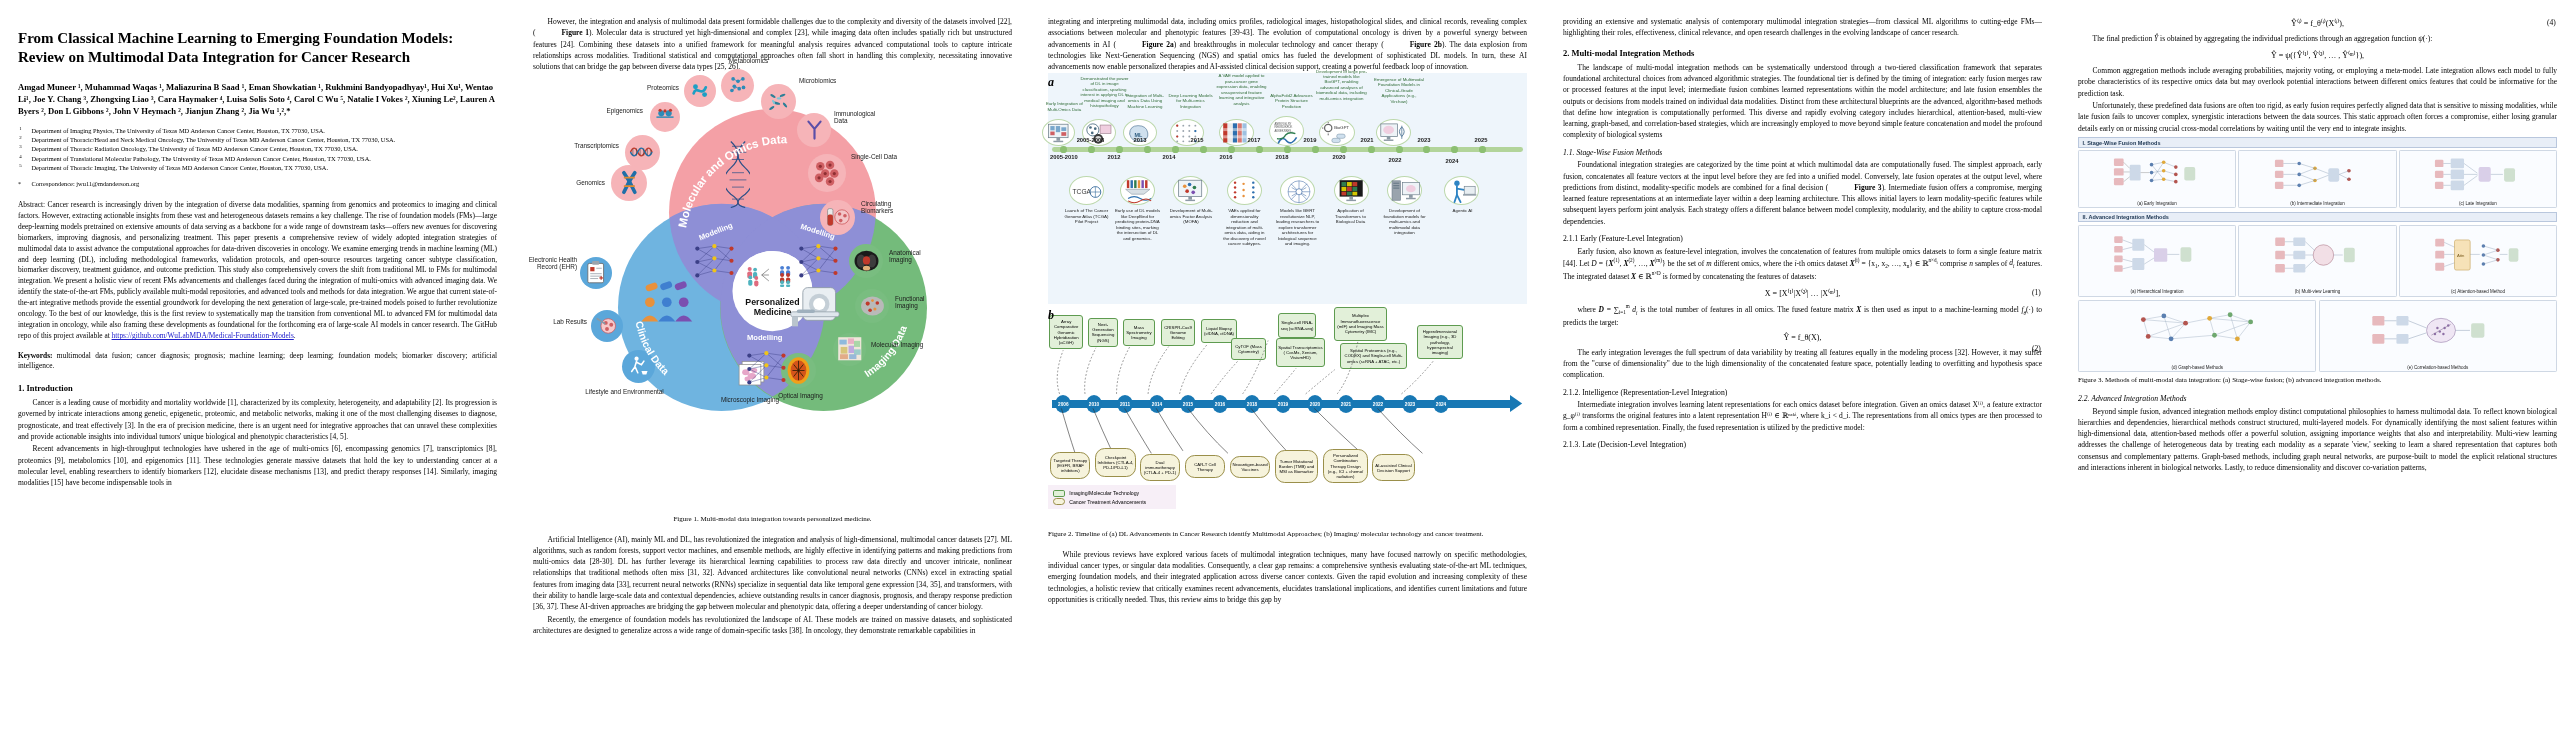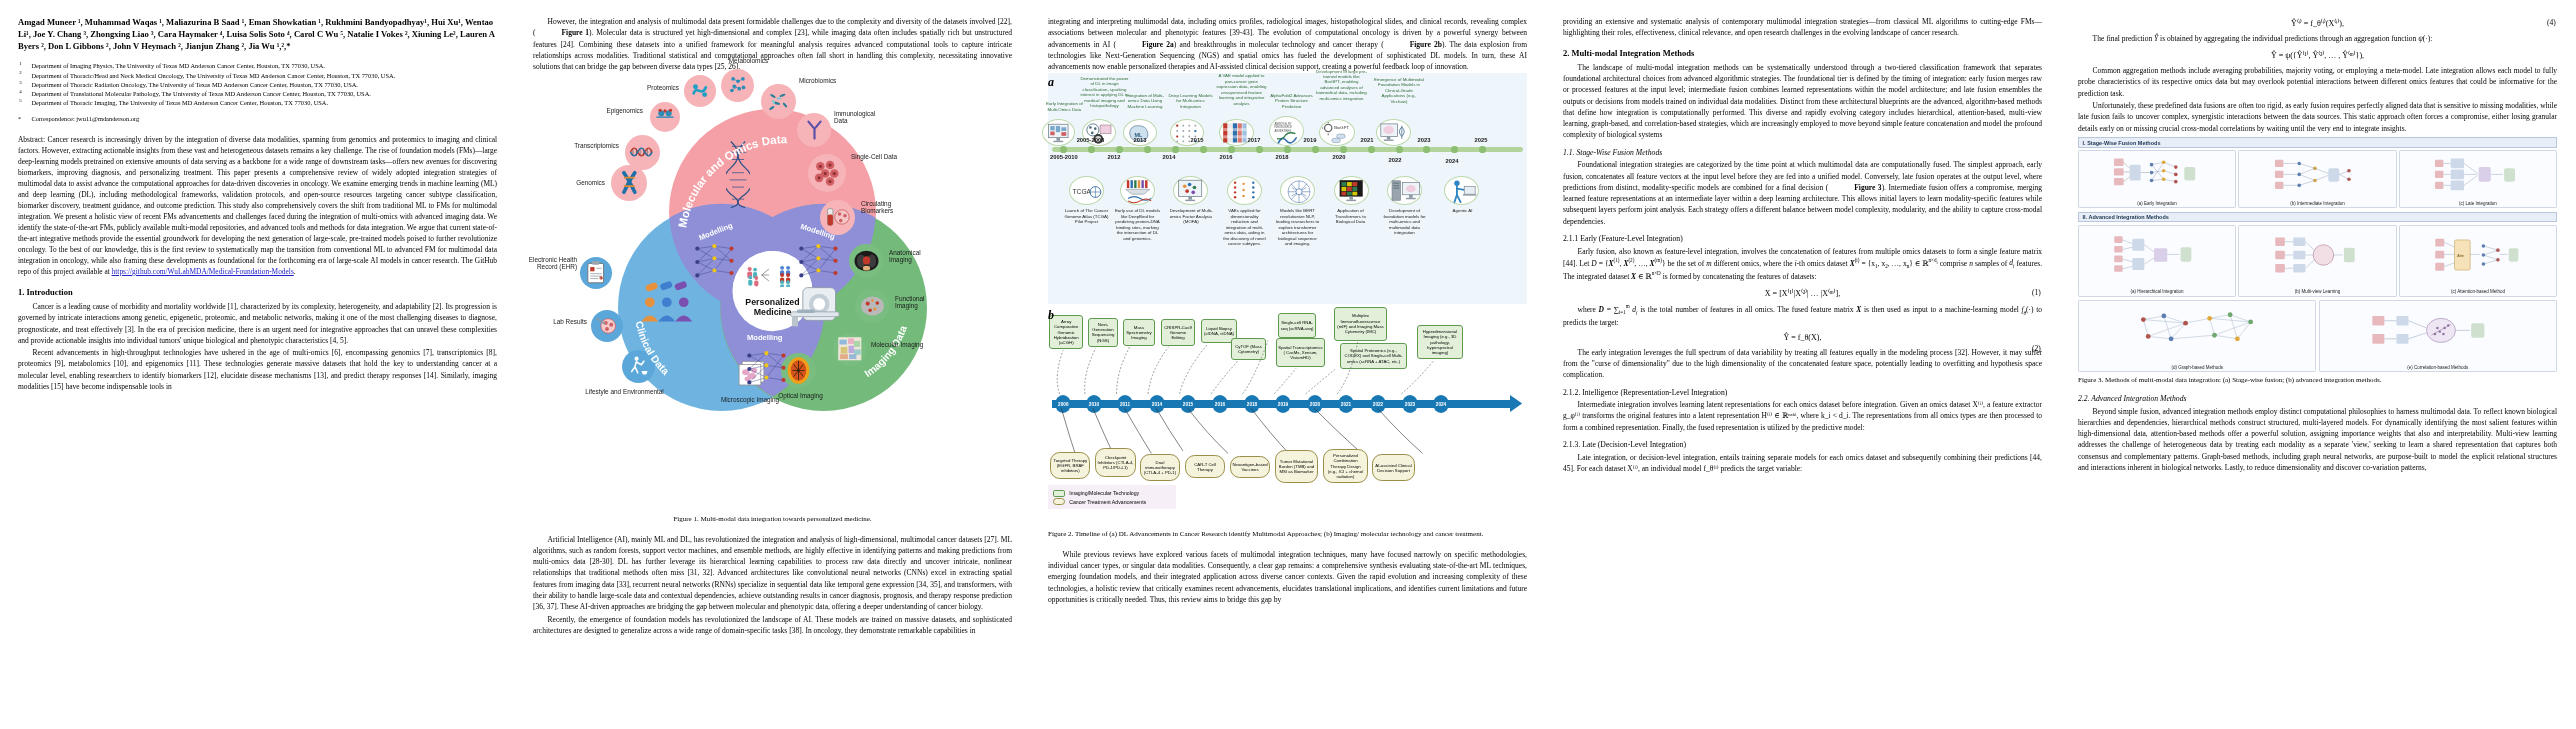--- a/index.html
+++ b/index.html
@@ -248,20 +248,21 @@
   }
   .f3cell.tall { height: 72px; }
   .mini-nn { position:absolute; left:50%; top:42%; transform: translate(-50%,-50%); }
 </style>
 </head>
 <body>
 
 <div class="page">
 
   <div class="col">
+    <div class="title">From Classical Machine Learning to Emerging Foundation Models: Review on Multimodal Data Integration for Cancer Research</div>
 
     <div class="authors">Amgad Muneer ¹, Muhammad Waqas ¹, Maliazurina B Saad ¹, Eman Showkatian ¹, Rukhmini Bandyopadhyay¹, Hui Xu¹, Wentao Li¹, Joe Y. Chang ³, Zhongxing Liao ³, Cara Haymaker ⁴, Luisa Solis Soto ⁴, Carol C Wu ⁵, Natalie I Vokes ², Xiuning Le², Lauren A Byers ², Don L Gibbons ², John V Heymach ², Jianjun Zhang ², Jia Wu ¹,²,*</div>
 
     <ul class="afflist">
       <li><span class="num">1</span><span>Department of Imaging Physics, The University of Texas MD Anderson Cancer Center, Houston, TX 77030, USA.</span></li>
       <li><span class="num">2</span><span>Department of Thoracic/Head and Neck Medical Oncology, The University of Texas MD Anderson Cancer Center, Houston, TX 77030, USA.</span></li>
       <li><span class="num">3</span><span>Department of Thoracic Radiation Oncology, The University of Texas MD Anderson Cancer Center, Houston, TX 77030, USA.</span></li>
       <li><span class="num">4</span><span>Department of Translational Molecular Pathology, The University of Texas MD Anderson Cancer Center, Houston, TX 77030, USA.</span></li>
       <li><span class="num">5</span><span>Department of Thoracic Imaging, The University of Texas MD Anderson Cancer Center, Houston, TX 77030, USA.</span></li>
     </ul>
@@ -270,20 +271,24 @@
       <span class="star">*</span>
       <span>Correspondence:</span>
       <span>jwu11@mdanderson.org</span>
     </div>
 
     <div class="abstract">
       <b>Abstract:</b>
       <span>Cancer research is increasingly driven by the integration of diverse data modalities, spanning from genomics and proteomics to imaging and clinical factors. However, extracting actionable insights from these vast and heterogeneous datasets remains a key challenge. The rise of foundation models (FMs)—large deep-learning models pretrained on extensive amounts of data serving as a backbone for a wide range of downstream tasks—offers new avenues for discovering biomarkers, improving diagnosis, and personalizing treatment. This paper presents a comprehensive review of widely adopted integration strategies of multimodal data to assist advance the computational approaches for data-driven discoveries in oncology. We examine emerging trends in machine learning (ML) and deep learning (DL), including methodological frameworks, validation protocols, and open-source resources targeting cancer subtype classification, biomarker discovery, treatment guidance, and outcome prediction. This study also comprehensively covers the shift from traditional ML to FMs for multimodal integration. We present a holistic view of recent FMs advancements and challenges faced during the integration of multi-omics with advanced imaging data. We identify the state-of-the-art FMs, publicly available multi-modal repositories, and advanced tools and methods for data integration. We argue that current state-of-the-art integrative methods provide the essential groundwork for developing the next generation of large-scale, pre-trained models poised to further revolutionize oncology. To the best of our knowledge, this is the first review to systematically map the transition from conventional ML to advanced FM for multimodal data integration in oncology, while also framing these developments as foundational for the forthcoming era of large-scale AI models in cancer research. The GitHub repo of this project available at </span><a href="#">https://github.com/WuLabMDA/Medical-Foundation-Models</a><span>.</span>
     </div>
 
+    <div class="keywords">
+      <b>Keywords:</b>
+      <span>multimodal data fusion; cancer diagnosis; prognosis; machine learning; deep learning; foundation models; biomarker discovery; artificial intelligence.</span>
+    </div>
 
     <h2 class="sec">1. Introduction</h2>
     <p class="body">Cancer is a leading cause of morbidity and mortality worldwide [1], characterized by its complexity, heterogeneity, and adaptability [2]. Its progression is governed by intricate interactions among genetic, epigenetic, proteomic, and metabolic networks, making it one of the most challenging diseases to diagnose, prognosticate, and treat effectively [3]. In the era of precision medicine, there is an urgent need for integrative approaches that can unravel these complexities and provide actionable insights into individual tumors' unique biological and phenotypic characteristics [4, 5].</p>
     <p class="body">Recent advancements in high-throughput technologies have ushered in the age of multi-omics [6], encompassing genomics [7], transcriptomics [8], proteomics [9], metabolomics [10], and epigenomics [11]. These technologies generate massive datasets that hold the key to understanding cancer at a molecular level, enabling researchers to identify biomarkers [12], elucidate disease mechanisms [13], and predict therapy responses [14]. Similarly, imaging modalities [15] have become indispensable tools in</p>
   </div>
 
   <div class="col">
     <p class="body">
       <span>However, the integration and analysis of multimodal data present formidable challenges due to the complexity and diversity of the datasets involved [22], (</span><b>Figure 1</b><span>). Molecular data is structured yet high-dimensional and complex [23], while imaging data often includes spatially rich but unstructured features [24]. Combining these datasets into a unified framework for meaningful analysis requires advanced computational tools to capture intricate relationships across modalities. Traditional statistical and computational approaches often fall short in handling this complexity, necessitating innovative solutions that can bridge the gap between diverse data types [25, 26].</span>
     </p>
@@ -1136,21 +1141,20 @@
       <span class="eqnum" style="top:11px;">(2)</span>
     </div>
 
     <p class="body">The early integration leverages the full spectrum of data variability by treating all features equally in the modeling process [32]. However, it may suffer from the "curse of dimensionality" due to the high dimensionality of the concatenated feature space, potentially leading to overfitting and hypothesis space complication.</p>
 
     <h4 class="subsubsec">2.1.2. Intelligence (Representation-Level Integration)</h4>
     <p class="body">Intermediate integration involves learning latent representations for each omics dataset before integration. Given an omics dataset X⁽ⁱ⁾, a feature extractor g_φ⁽ⁱ⁾ transforms the original features into a latent representation H⁽ⁱ⁾ ∈ ℝⁿˣᵏⁱ, where k_i &lt; d_i. The representations from all omics types are then processed to form a combined representation. Finally, the fused representation is utilized by the predictive model:</p>
 
 
     <h4 class="subsubsec">2.1.3. Late (Decision-Level Integration)</h4>
-    <p class="body">Late integration, or decision-level integration, entails training separate models for each omics dataset and subsequently combining their predictions [44, 45]. For each dataset X⁽ⁱ⁾, an individual model f_θ⁽ⁱ⁾ predicts the target variable:</p>
   </div>
 
   <div class="col">
     <div class="eq" style="margin-top:1.2px;">
       <span class="eqbody">Ŷ⁽ⁱ⁾ = f_θ⁽ⁱ⁾(X⁽ⁱ⁾),</span>
       <span class="eqnum">(4)</span>
     </div>
 
     <p class="body">
       <span>The final prediction</span>

